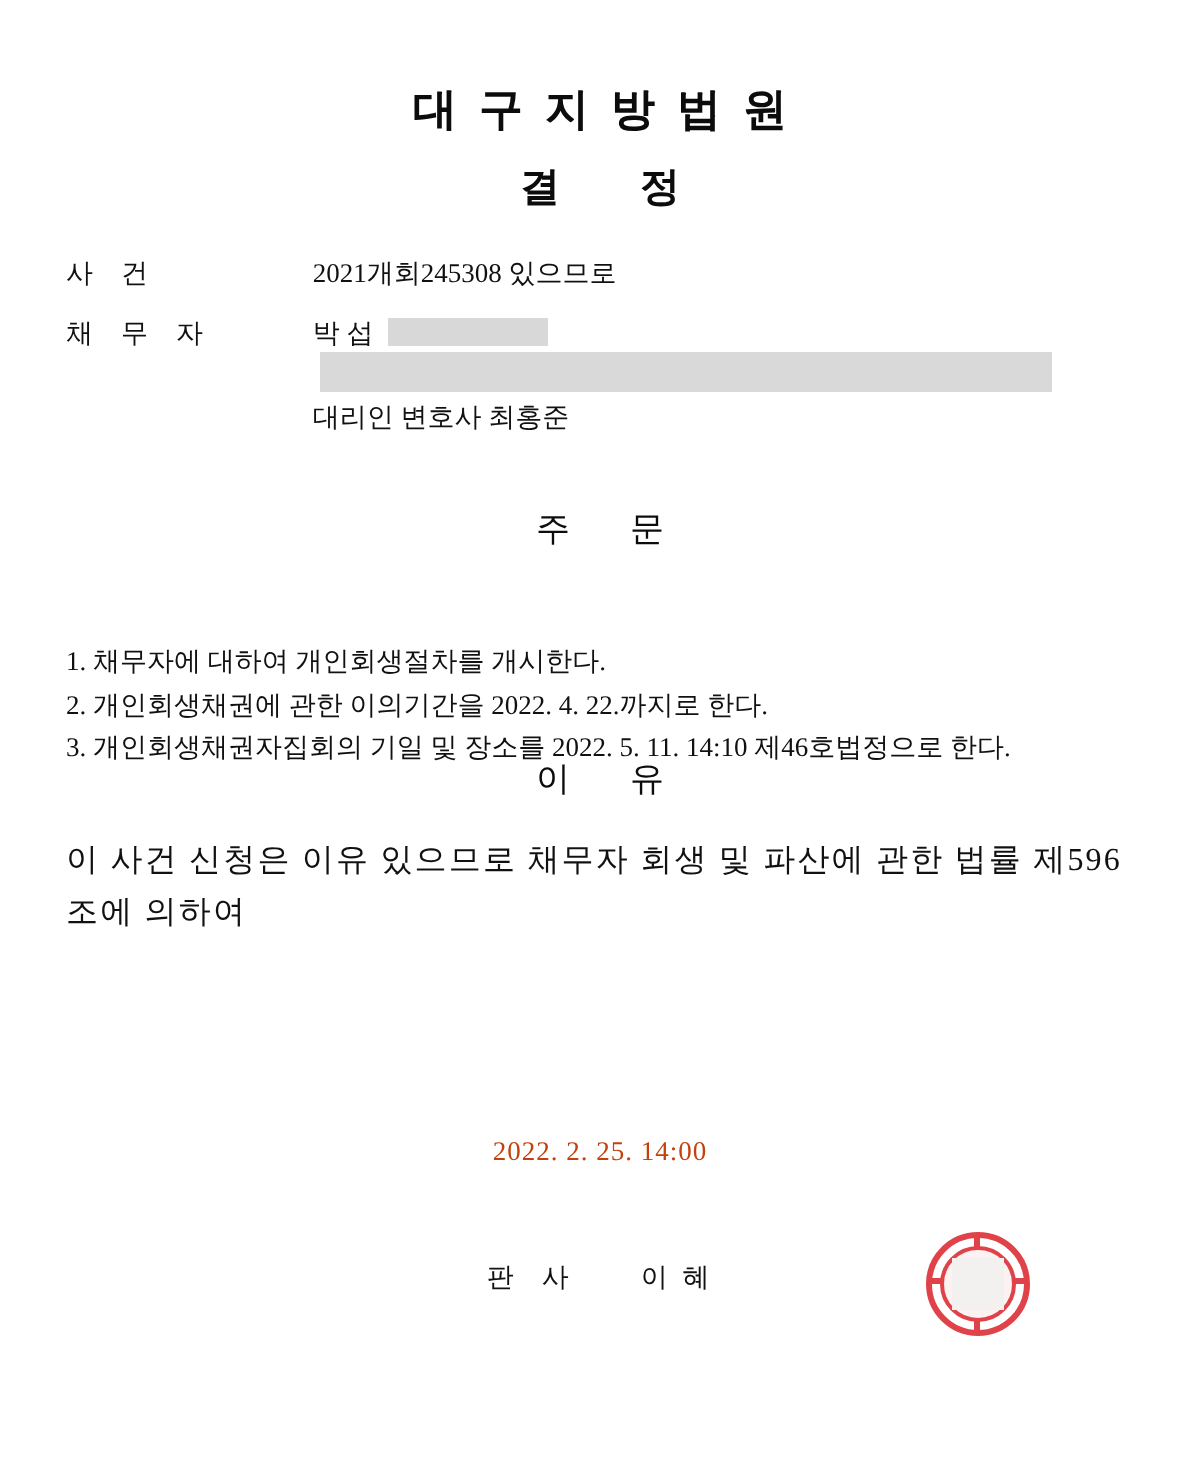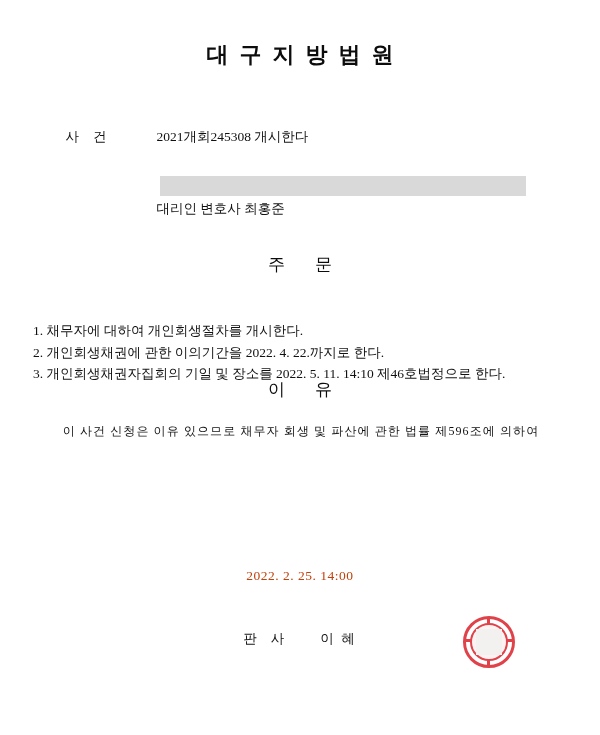--- a/index.html
+++ b/index.html
@@ -53,21 +53,20 @@
     left: 33px;
     font-size: 13.5px;
     line-height: 18px;
     white-space: nowrap;
   }
   .field-label {
     display: inline-block;
     width: 120px;
     letter-spacing: 14px;
     color: #111;
-    text-align: center;
   }
   .field-value {
     display: inline-block;
     color: #111;
   }
 
   .row-case { top: 128px; }
   .row-debtor { top: 158px; }
   .row-agent { top: 200px; }
 
@@ -110,25 +109,24 @@
     color: #111;
     margin-top: 28px;
   }
   .order-list div { white-space: nowrap; }
 
   .reason-text {
     position: absolute;
     left: 33px;
     top: 418px;
     width: 536px;
-    font-size: 12px;
+    font-size: 16px;
     line-height: 26px;
     color: #111;
     letter-spacing: 0.3px;
-    text-align: center;
   }
   .reason-text .l1 { letter-spacing: 1.1px; }
 
   .doc-date {
     position: absolute;
     top: 568px;
     left: 0;
     width: 600px;
     text-align: center;
     font-size: 13.5px;
@@ -185,26 +183,32 @@
     height: 7px;
   }
 </style>
 </head>
 <body>
 
 <div class="page">
 
   <div class="court-title">대구지방법원</div>
 
+  <div class="doc-type">결정</div>
 
   <div class="field-row row-case">
     <span class="field-label">사건</span>
-    <span class="field-value">2021개회245308  개시한다</span>
-  </div>
-
+    <span class="field-value">2021개회245308  있으므로</span>
+  </div>
+
+  <div class="field-row row-debtor">
+    <span class="field-label">채무자</span>
+    <span class="field-value">박 섭</span>
+    <span class="redact redact-name"></span>
+  </div>
 
   <div class="redact-block"></div>
 
   <div class="field-row row-agent">
     <span class="field-label"></span>
     <span class="field-value">대리인 변호사 최홍준</span>
   </div>
 
   <div class="section-heading heading-order">주문</div>
 

